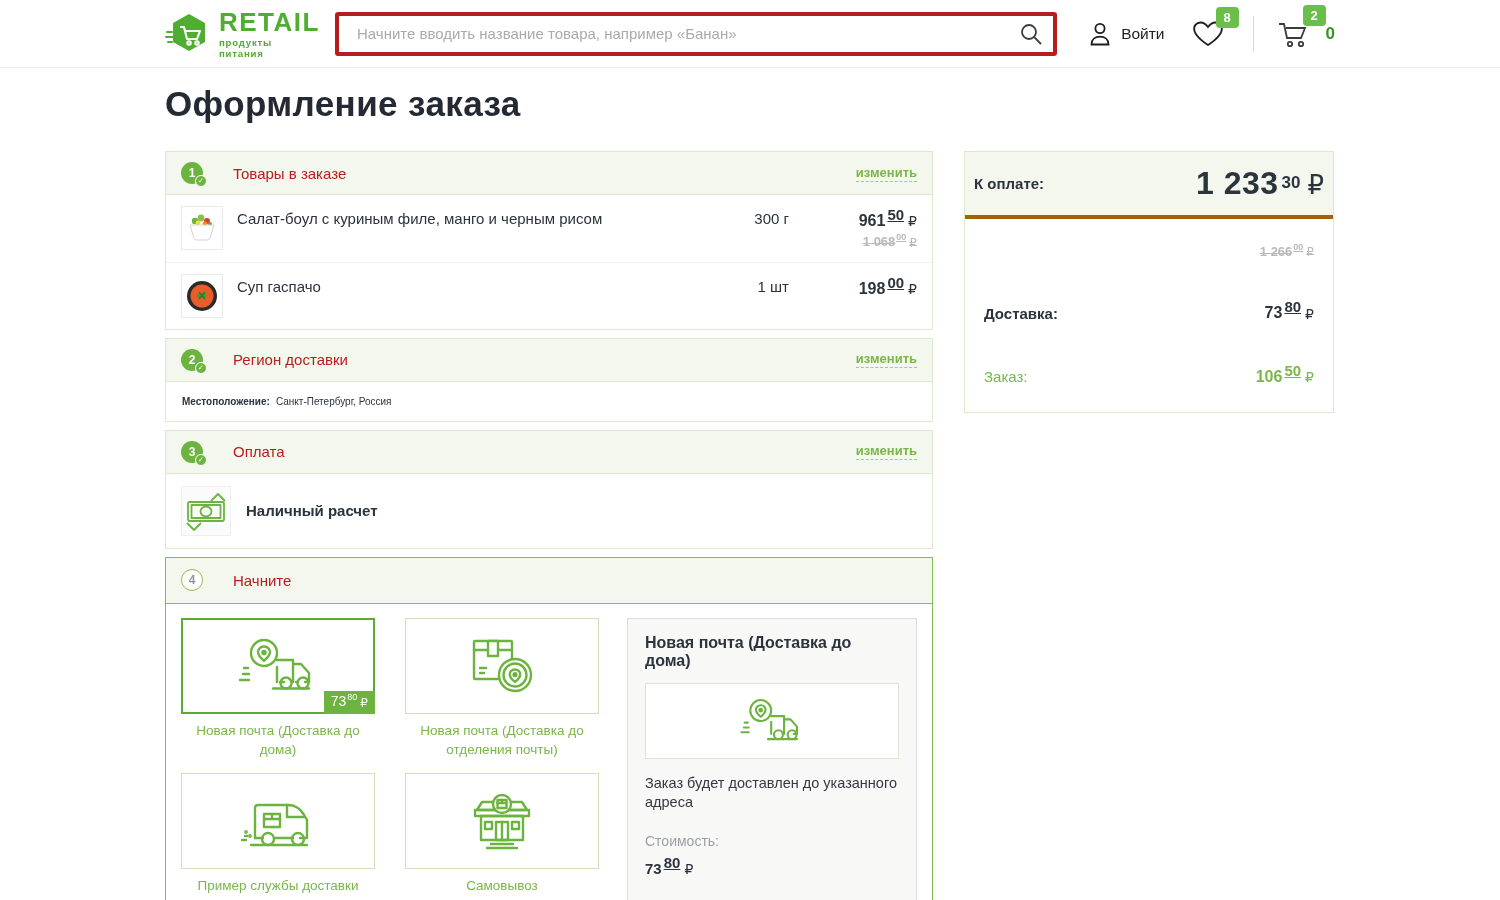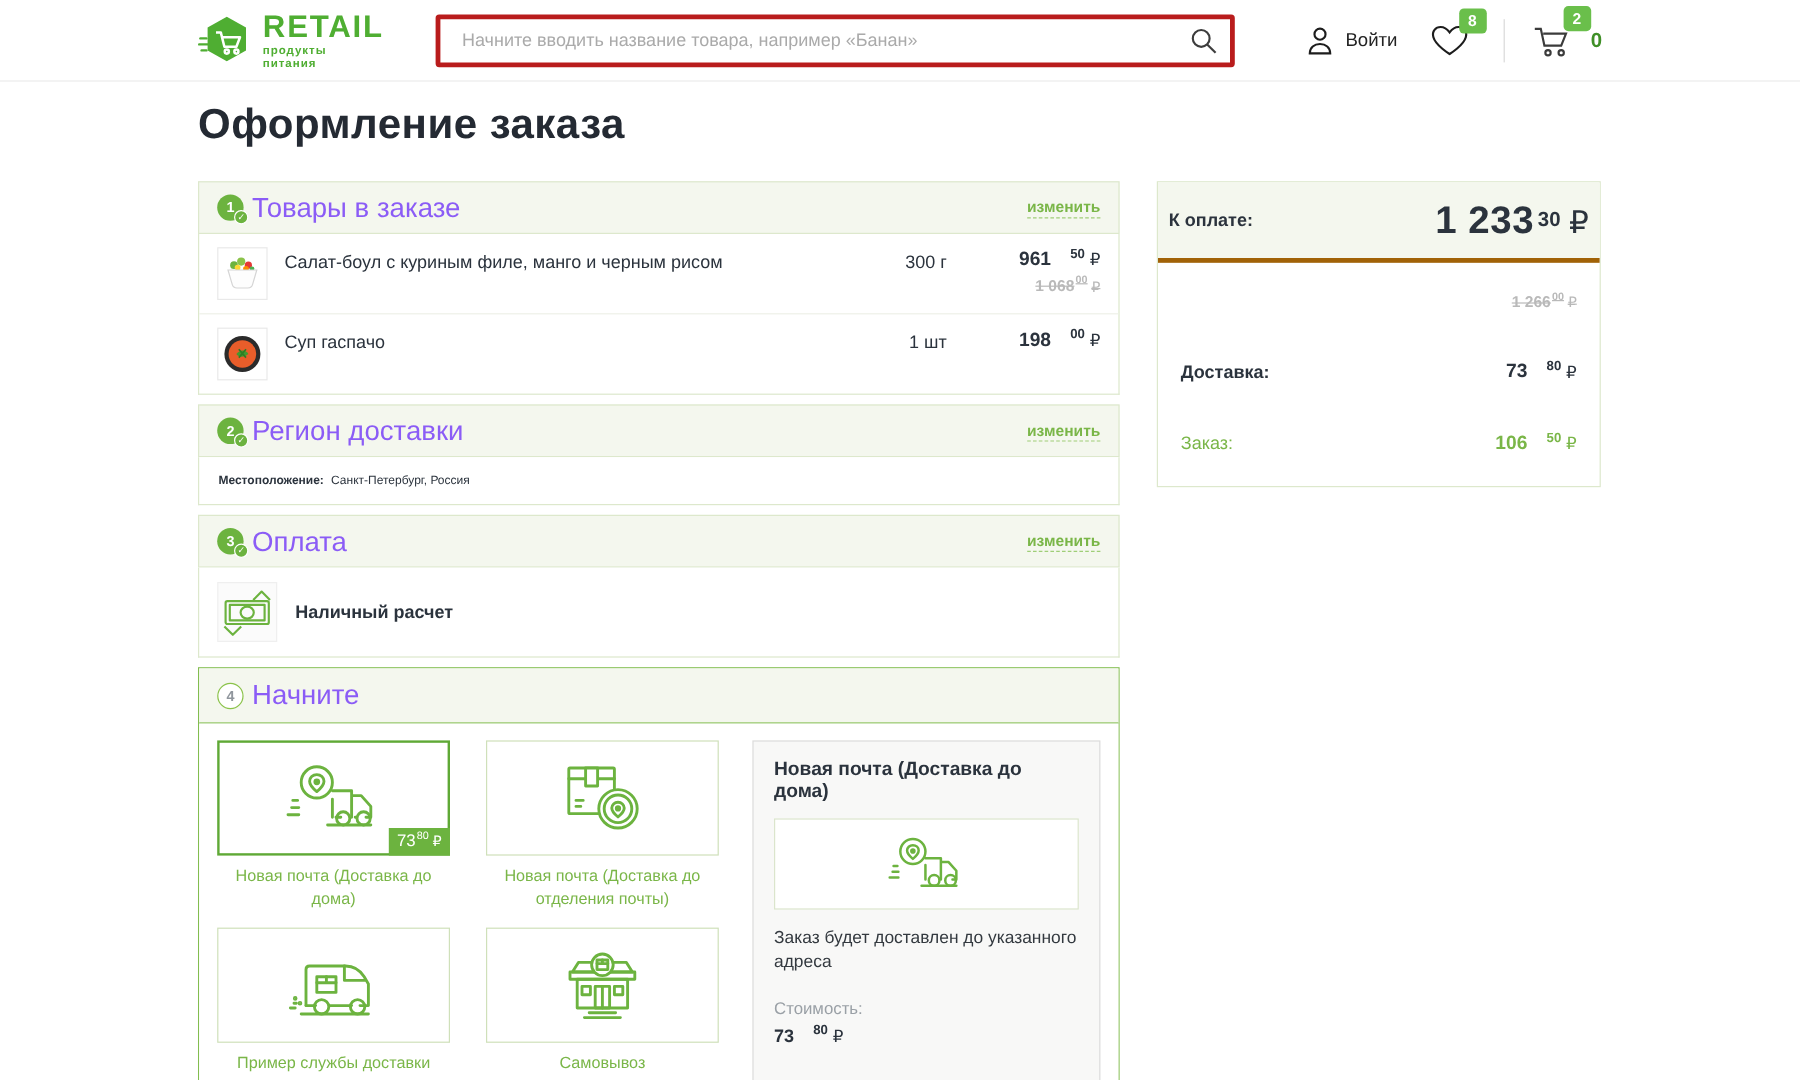--- a/index.html
+++ b/index.html
@@ -1,18 +1,18 @@
 <!DOCTYPE html>
 <html><head>
 <meta charset="utf-8">
 <style>
   * { margin:0; padding:0; box-sizing:border-box; }
   html,body { width:1500px; height:900px; overflow:hidden; background:#fff;
     font-family:"Liberation Sans","DejaVu Sans",sans-serif; color:#2b333d; }
-  .container { width:1170px; margin:0 auto;gap:28px; }
+  .container { width:1170px; margin:0 auto; }
 
   
   .header { height:68px; background:#fff; border-bottom:1px solid #ececec; }
   .header-inner { display:flex; align-items:center; height:100%; }
   .logo { display:flex; align-items:center; gap:8px; width:150px; flex:0 0 auto; cursor:pointer; }
   .logo-text { display:flex; flex-direction:column; }
   .logo-title { font-size:26px; font-weight:800; color:#4fae32; letter-spacing:1.5px; line-height:1; }
   .logo-subtitle { font-size:9.6px; font-weight:700; color:#4fae32; letter-spacing:.8px; margin-top:2px; }
   .search-wrap { position:relative; flex:1; margin-left:20px; }
   .search-input { width:100%; height:44px; border:4px solid #b91c1c; border-radius:3px;
@@ -42,35 +42,35 @@
     align-items:center; padding:0 15px; }
   .sec-body { border:1px solid #dde8cc; border-top:none; background:#fff; }
   .step-badge { position:relative; width:22px; height:22px; border-radius:50%; background:#6cb33f;
     color:#fff; font-size:12px; font-weight:700; display:flex; align-items:center;
     justify-content:center; flex:0 0 auto; }
   .step-badge.outline { background:#fff; border:1px solid #8bc34a; color:#90969d; }
   .step-check { position:absolute; right:-4px; bottom:-3px; width:12px; height:12px; background:#6cb33f;
     border:1.5px solid #fff; border-radius:50%; color:#fff; font-size:7.5px; line-height:9px;
     text-align:center; font-weight:700; }
   .step-check::after { content:"✓"; }
-  .sec-title { font-size:23px; color:#8b5cf6; margin-left:7px; flex:1; }
+  .sec-title { font-size:15px; color:#b91c1c; margin-left:30px; flex:1; }
   .change-link { font-size:13px; font-weight:700; color:#7ab648; cursor:pointer;
     border-bottom:1px dashed #9fce77; padding-bottom:1px; }
 
   
   .item-row { display:flex; align-items:center; padding:11px 15px; }
   .item-row + .item-row { border-top:1px solid #eef1e8; }
   .thumb { width:42px; height:44px; border:1px solid #e9e9e9; background:#fff; display:flex;
     align-items:center; justify-content:center; flex:0 0 auto; }
   .item-name { flex:1; font-size:15px; padding:0 14px; align-self:flex-start; margin-top:4px; }
   .item-qty { width:115px; text-align:right; font-size:15px; color:#2b333d; align-self:flex-start; margin-top:4px; }
   .item-price { width:128px; text-align:right; align-self:flex-start; }
   .pr { white-space:nowrap; }
   .pr .int { font-size:16px; font-weight:700; }
-  .pr sup { font-size:11px; font-weight:700; margin-left:16px; }
+  .pr sup { font-size:15px; font-weight:700; margin-left:2px;text-decoration:underline; }
   .pr .cur { font-size:14px; margin-left:4px; font-family:"DejaVu Sans",sans-serif; }
   .pr-old { color:#b9b9b9; text-decoration:line-through; white-space:nowrap; margin-top:2px; }
   .pr-old .int { font-size:13px; font-weight:700; }
   .pr-old sup { font-size:9px; font-weight:700; margin-left:1px; }
   .pr-old .cur { font-size:12px; margin-left:3px; font-family:"DejaVu Sans",sans-serif; }
 
   
   .region-body { padding:14px 16px; font-size:10px; }
   .region-body b { margin-right:6px; }
 

